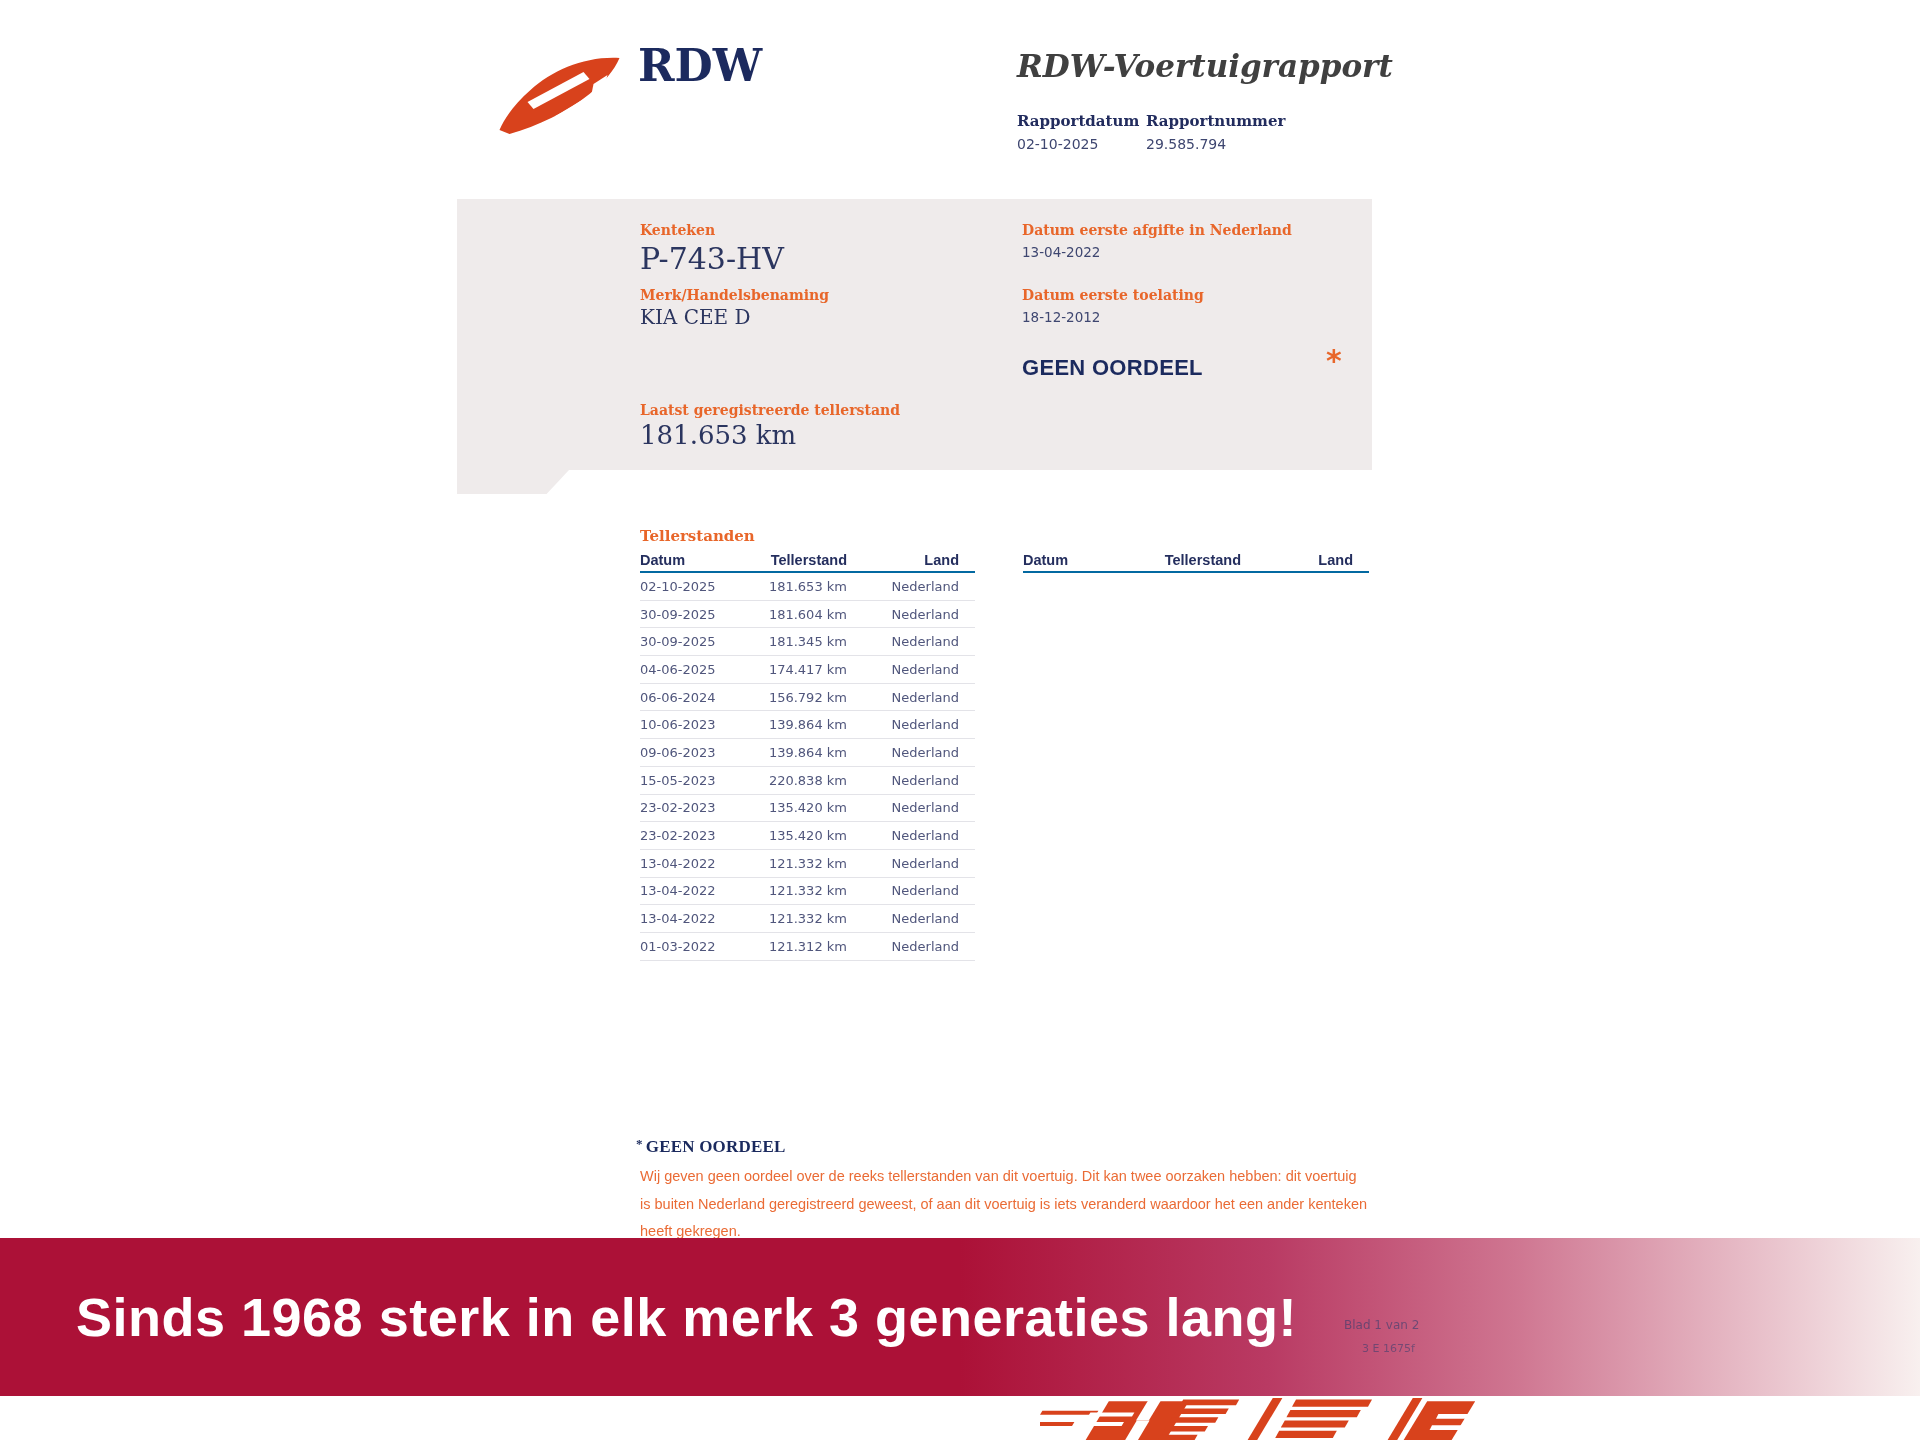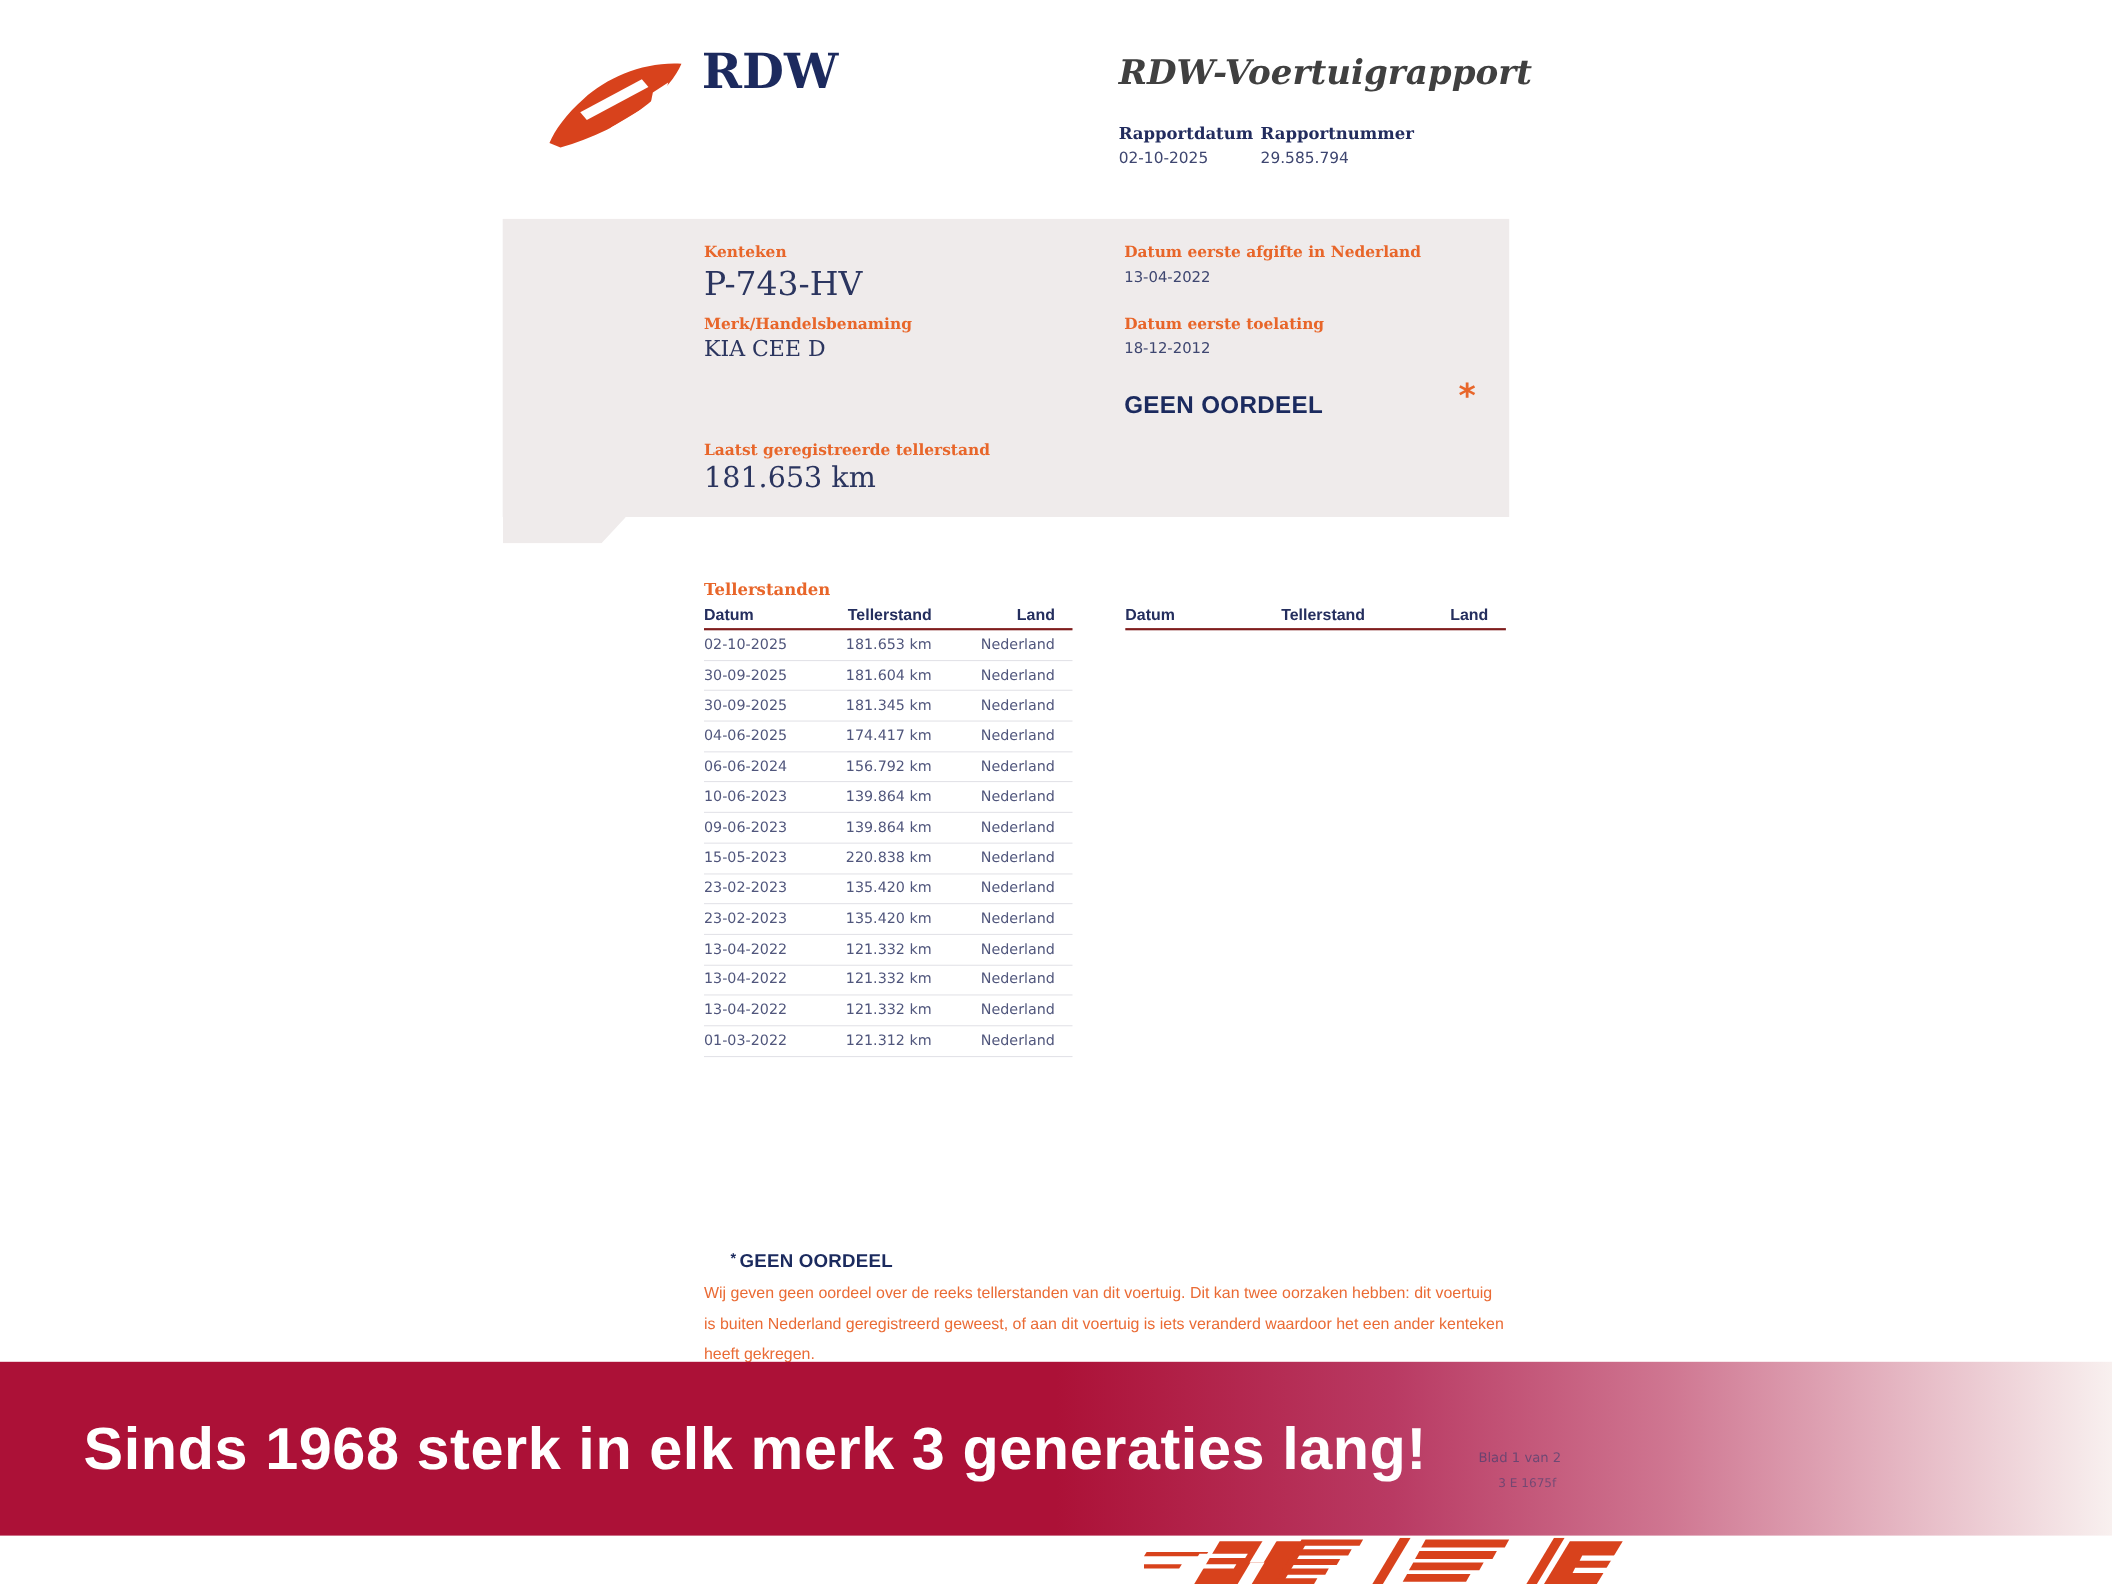--- a/index.html
+++ b/index.html
@@ -31,32 +31,32 @@
   .card-asterisk { position:absolute; left:869px; top:144px; font-weight:bold;
     font-size:30px; color:#e8662a; }
 
   
   .section-label { position:absolute; left:640px; top:527px;
     font-family:"DejaVu Serif", serif; font-weight:bold; font-size:15px; color:#e8662a; }
   .mtable { position:absolute; top:549px; }
   .mtable-1 { left:640px; width:335px; }
   .mtable-2 { left:1023px; width:346px; }
   .thead { display:flex; align-items:flex-end; height:24px; padding-bottom:3px;
-    border-bottom:2px solid #7f1d1d; }
+    border-bottom:2px solid #0369a1; }
   .th { font-family:"Liberation Sans", sans-serif; font-weight:bold; font-size:14.5px; color:#242e5e; }
   .trow { display:flex; align-items:center; height:27.7px; border-bottom:1px solid #e3e3e8; }
   .tc { font-size:13px; color:#50567c; }
   .c0 { flex:1; text-align:left; }
   .c1 { width:112px; text-align:right; }
   .c2 { width:128px; text-align:right; padding-right:16px; }
 
   
   .footnote-title { position:absolute; left:636px; top:1136px;
-    font-family:Liberation Sans, sans-serif; font-weight:900; font-size:17px;
-    letter-spacing:.2px; color:#1b2a5e;margin-left:28px; }
+    font-family:Liberation Serif, serif; font-weight:900; font-size:17px;
+    letter-spacing:.2px; color:#1b2a5e; }
   .footnote-title .star { font-size:13px; vertical-align:4px; margin-right:3px; }
   .footnote-text { position:absolute; left:640px; top:1163px; width:728px;
     font-family:"Liberation Sans", sans-serif; font-size:14.5px; line-height:27.5px;
     color:#ea6b35; }
 
   
   .banner { position:absolute; left:0; top:1238px; width:1920px; height:158px;
     background:linear-gradient(90deg,#ac1137 0%,#ac1137 50%,#b93a63 66%,
       #cf7691 79%,#e7bcc7 91%,#f8f0ef 100%); }
   .banner-ghost { position:absolute; font-size:12px; color:#343c6e; opacity:.6; z-index:1;margin-left:44px; }

